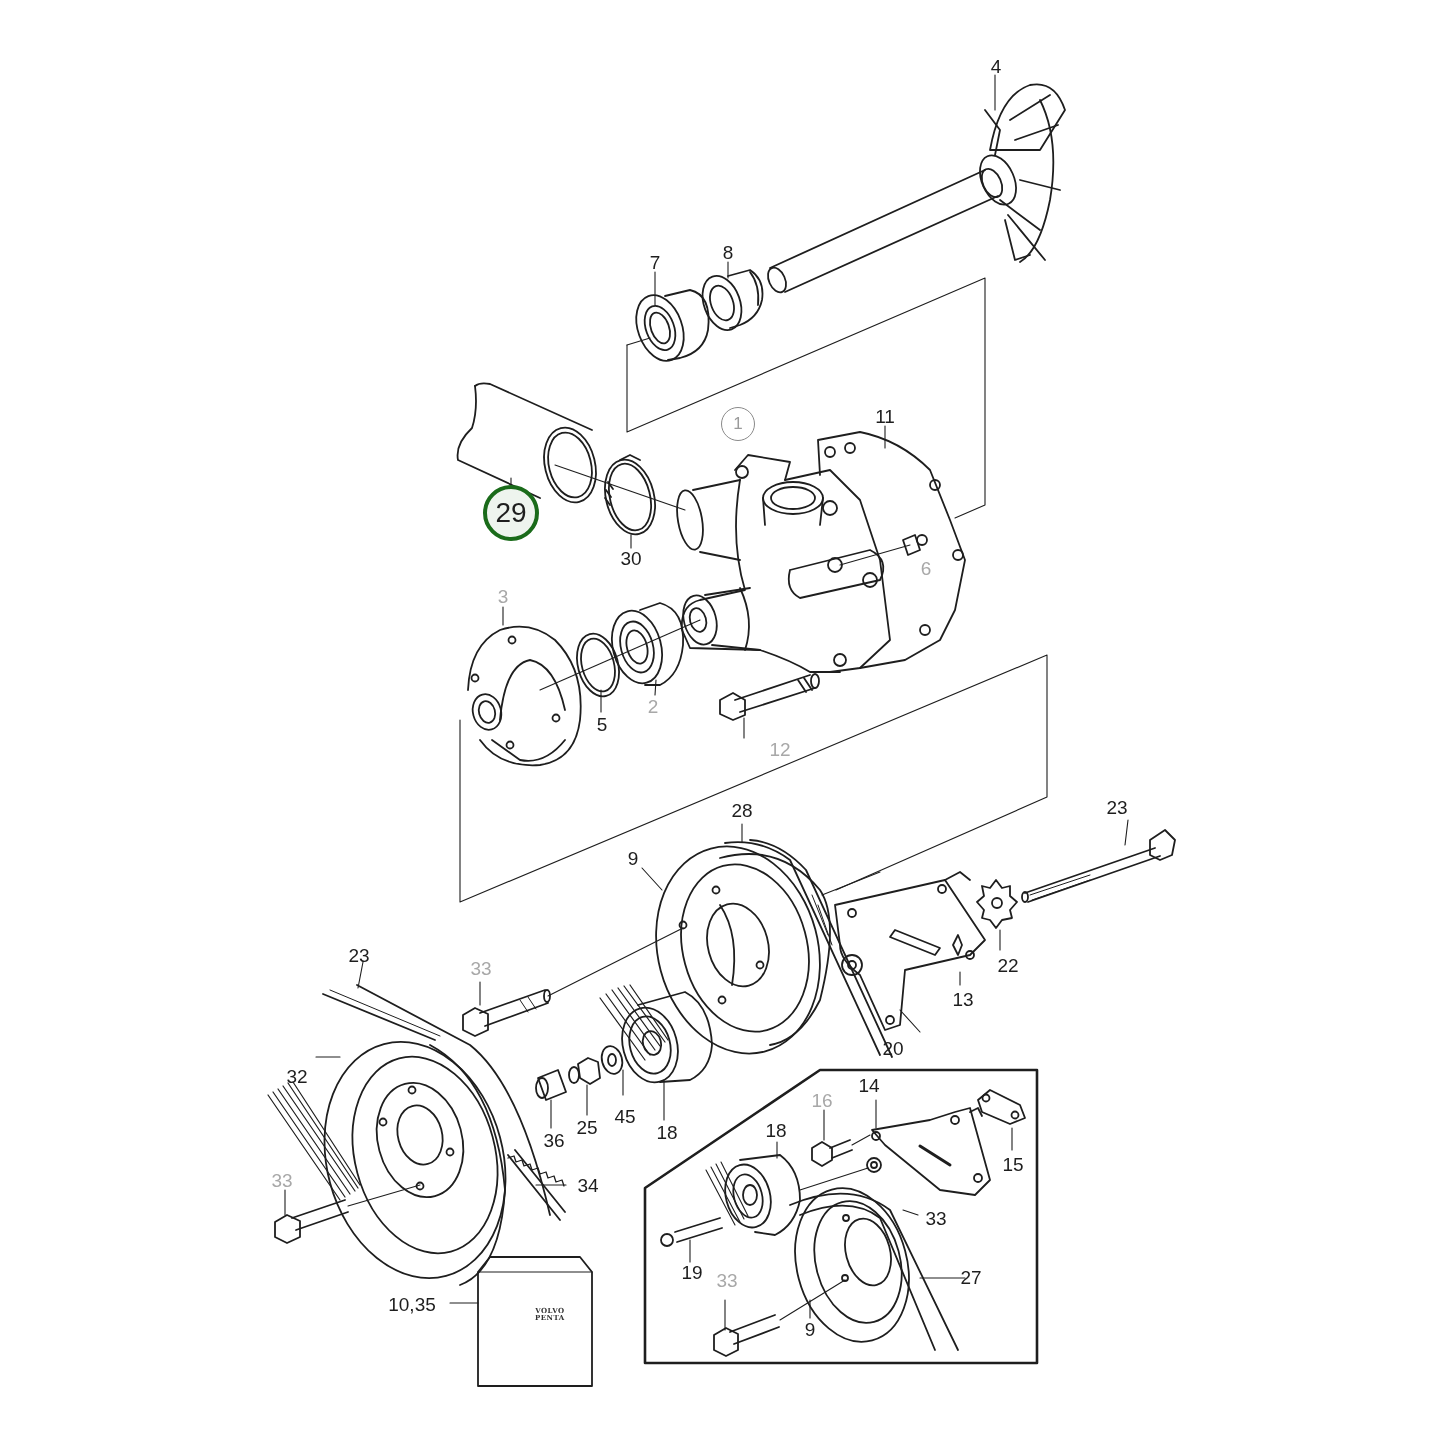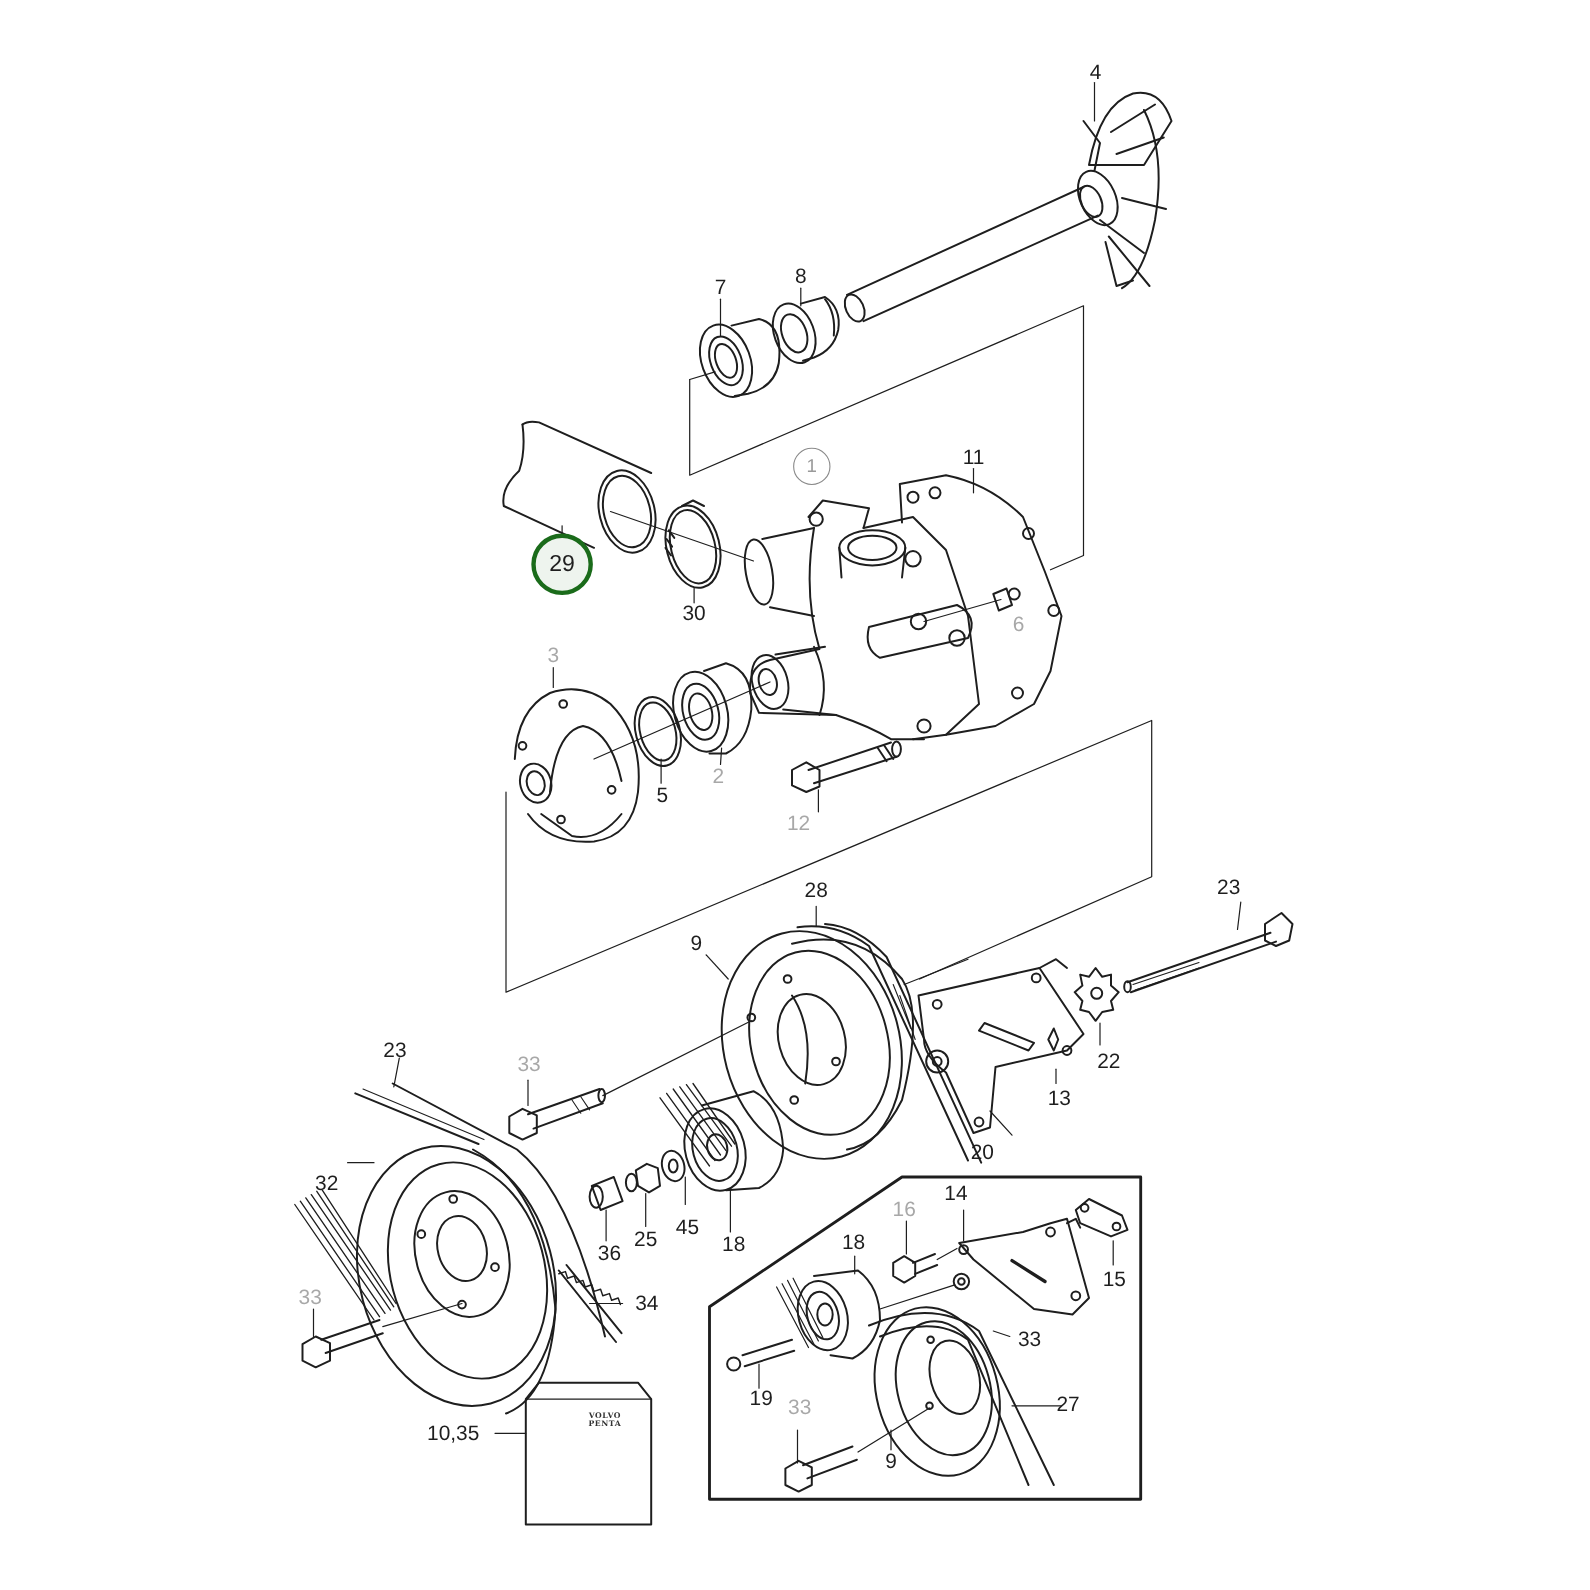--- a/index.html
+++ b/index.html
@@ -1,22 +1,22 @@
 <!DOCTYPE html>
 <html><head>
 <meta charset="utf-8">
 <style>
   html,body{margin:0;padding:0;background:#ffffff;}
   body{width:1445px;height:1445px;position:relative;overflow:hidden;font-family:"Liberation Sans",sans-serif;}
   #diagram{position:absolute;left:0;top:0;width:1445px;height:1445px;}
   .lbl{position:absolute;font-size:19px;line-height:19px;color:#1e1e1e;transform:translate(-50%,-50%);white-space:nowrap;cursor:pointer;}
   .lbl.grey{color:#a8a8a8;}
   .ref-circle{position:absolute;width:34px;height:34px;border:1.4px solid #8a8a8a;border-radius:50%;color:#9a9a9a;font-size:17px;display:flex;align-items:center;justify-content:center;transform:translate(-50%,-50%);box-sizing:border-box;}
-  .hl{position:absolute;width:56px;height:56px;border:4px solid #1a6b1a;border-radius:50%;background:#eef4ee;color:#1e1e1e;font-size:21px;display:flex;align-items:center;justify-content:center;transform:translate(-50%,-50%);box-sizing:border-box;cursor:pointer;}
-  .bag-logo{position:absolute;font-family:"DejaVu Serif",serif;font-weight:bold;font-size:7px;line-height:7px;color:#333;letter-spacing:0.5px;text-align:center;}
+  .hl{position:absolute;width:56px;height:56px;border:4px solid #1a6b1a;border-radius:50%;background:#eef4ee;color:#1e1e1e;font-size:28px;display:flex;align-items:center;justify-content:center;transform:translate(-50%,-50%);box-sizing:border-box;cursor:pointer;}
+  .bag-logo{position:absolute;font-family:"DejaVu Serif",serif;font-weight:bold;font-size:7px;line-height:7px;color:#333;letter-spacing:0.5px;text-align:center;margin-top:24px;}
 </style>
 </head>
 <body>
 
 <svg id="diagram" viewBox="0 0 1445 1445" xmlns="http://www.w3.org/2000/svg" fill="none" stroke="#1e1e1e" stroke-width="1.8" stroke-linecap="round" stroke-linejoin="round">
 
   <g>
     <path d="M770 268 L985 170 M785 292 L998 196"></path>
     <ellipse cx="777" cy="280" rx="8" ry="13" transform="rotate(-24 777 280)"></ellipse>
     <ellipse cx="992" cy="183" rx="9" ry="15" transform="rotate(-24 992 183)"></ellipse>
@@ -344,21 +344,21 @@
 <div class="lbl" style="left:728px;top:252px">8</div>
 <div class="lbl" style="left:655px;top:262px">7</div>
 <div class="ref-circle" style="left:738px;top:424px">1</div>
 <div class="lbl" style="left:885px;top:416px">11</div>
 <div class="hl" style="left:511px;top:513px">29</div>
 <div class="lbl" style="left:631px;top:558px">30</div>
 <div class="lbl grey" style="left:926px;top:568px">6</div>
 <div class="lbl grey" style="left:503px;top:596px">3</div>
 <div class="lbl" style="left:602px;top:724px">5</div>
 <div class="lbl grey" style="left:653px;top:706px">2</div>
-<div class="lbl grey" style="left:726px;top:749px">12</div>
+<div class="lbl grey" style="left:780px;top:749px">12</div>
 <div class="lbl" style="left:742px;top:810px">28</div>
 <div class="lbl" style="left:1117px;top:807px">23</div>
 <div class="lbl" style="left:633px;top:858px">9</div>
 <div class="lbl" style="left:359px;top:955px">23</div>
 <div class="lbl grey" style="left:481px;top:968px">33</div>
 <div class="lbl" style="left:1008px;top:965px">22</div>
 <div class="lbl" style="left:963px;top:999px">13</div>
 <div class="lbl" style="left:893px;top:1048px">20</div>
 <div class="lbl" style="left:297px;top:1076px">32</div>
 <div class="lbl" style="left:869px;top:1085px">14</div>

